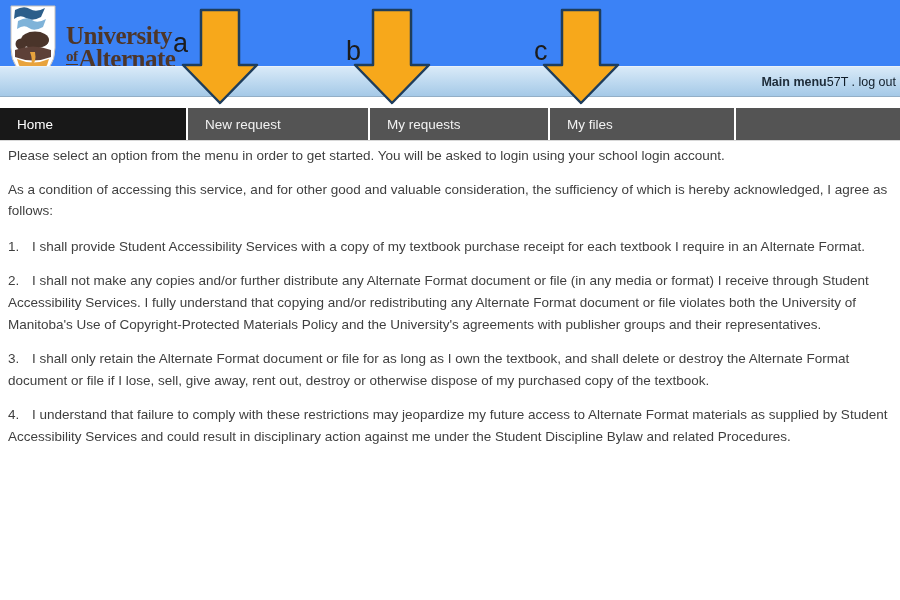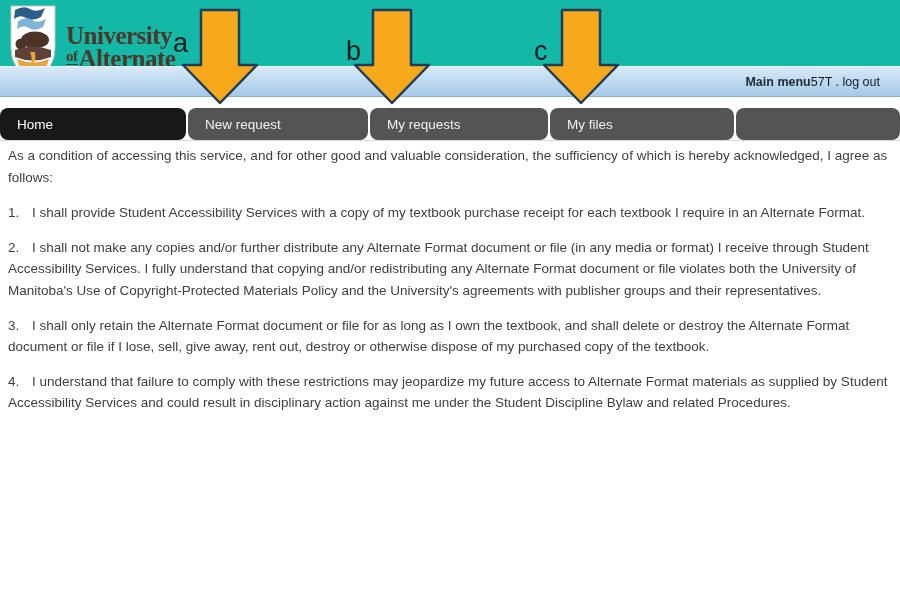--- a/index.html
+++ b/index.html
@@ -11,21 +11,21 @@
     overflow: hidden;
     background: #ffffff;
     font-family: "Liberation Sans", sans-serif;
     color: #3f3f3f;
   }
 
   
   .header {
     position: relative;
     height: 66px;
-    background: #14b8a6;
+    background: #3b82f6;
   }
   .logo {
     position: absolute;
     left: 8px;
     top: 4px;
     display: flex;
     align-items: center;
     gap: 8px;
   }
   .crest { width: 50px; height: 76px; }
@@ -71,40 +71,39 @@
     background: linear-gradient(#d9eaf8, #bcd8ef 55%, #a5c9e7);
     border-top: 1px solid #e9f1f9;
     border-bottom: 1px solid #93afc7;
     display: flex;
     align-items: center;
     justify-content: flex-end;
     font-size: 12.5px;
     color: #15222e;
   }
   .menubar .left { padding-left: 18px; font-weight: bold; color: #1d2b38; }
-  .menubar .right { padding-right: 20px; color: #101d29; }
+  .menubar .right { padding-right: 4px; color: #101d29; }
 
   
   .navgap { height: 11px; background: #ffffff; }
   .navbar {
     display: flex;
     height: 33px;
     background: #ffffff;
     gap: 2px;
     border-bottom: 1px solid #d8d8d8;
   }
   .nav-item {
     background: #545454;
     color: #f2f2f2;
     font-size: 13.5px;
     display: flex;
     align-items: center;
     padding-left: 17px;
     cursor: pointer;
-    border-radius: 8px;
   }
   .nav-item.active { background: #181818; color: #ffffff; }
   #nav-home { width: 186px; }
   #nav-new { width: 180px; }
   #nav-myreq { width: 178px; }
   #nav-myfiles { width: 184px; }
   #nav-blank { flex: 1; padding-left: 0; }
 
   
   .content {
@@ -182,20 +181,21 @@
     <div class="nav-item active" id="nav-home">Home</div>
     <div class="nav-item" id="nav-new">New request</div>
     <div class="nav-item" id="nav-myreq">My requests</div>
     <div class="nav-item" id="nav-myfiles">My files</div>
     <div class="nav-item" id="nav-blank"></div>
   </div>
 
   <div class="content">
 
 
+    <p class="body-p">Please select an option from the menu in order to get started. You will be asked to login using your school login account.</p>
     <p class="body-p" style="margin-bottom:14px;">As a condition of accessing this service, and for other good and valuable consideration, the sufficiency of which is hereby acknowledged, I agree as follows:</p>
 
     <p class="num-item"><span class="num">1.</span><span>I shall provide Student Accessibility Services with a copy of my textbook purchase receipt for each textbook I require in an Alternate Format.</span></p>
     <p class="num-item"><span class="num">2.</span><span>I shall not make any copies and/or further distribute any Alternate Format document or file (in any media or format) I receive through Student Accessibility Services. I fully understand that copying and/or redistributing any Alternate Format document or file violates both the University of Manitoba's Use of Copyright-Protected Materials Policy and the University's agreements with publisher groups and their representatives.</span></p>
     <p class="num-item"><span class="num">3.</span><span>I shall only retain the Alternate Format document or file for as long as I own the textbook, and shall delete or destroy the Alternate Format document or file if I lose, sell, give away, rent out, destroy or otherwise dispose of my purchased copy of the textbook.</span></p>
     <p class="num-item"><span class="num">4.</span><span>I understand that failure to comply with these restrictions may jeopardize my future access to Alternate Format materials as supplied by Student Accessibility Services and could result in disciplinary action against me under the Student Discipline Bylaw and related Procedures.</span></p>
 
   </div>
 
 </div>

